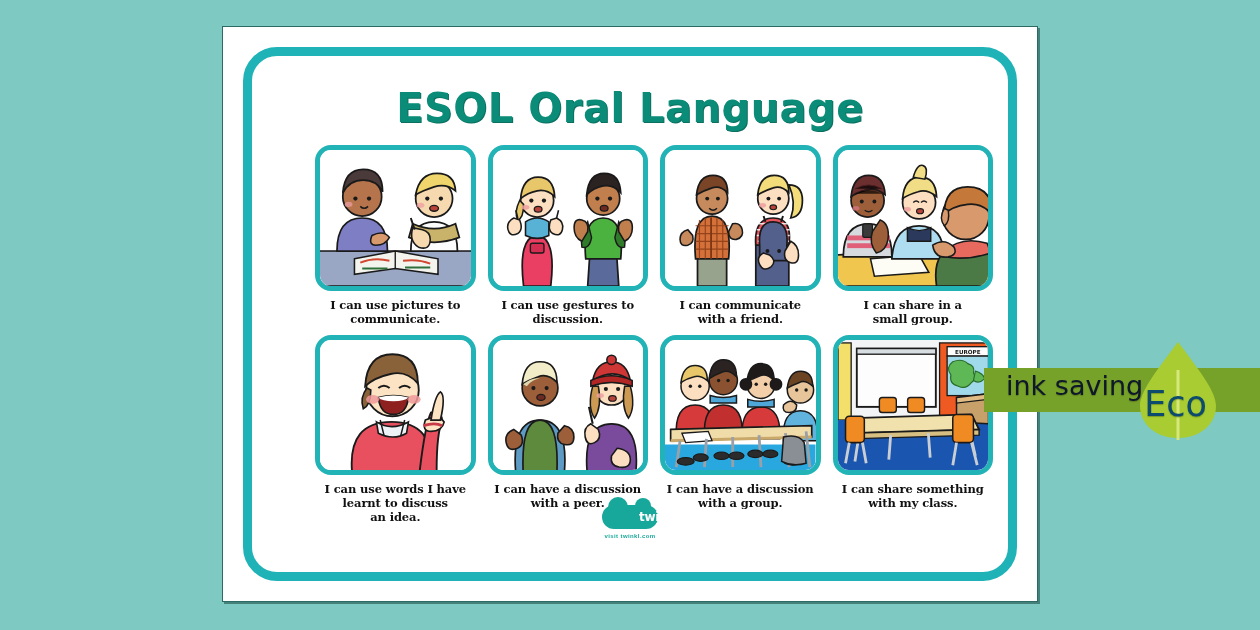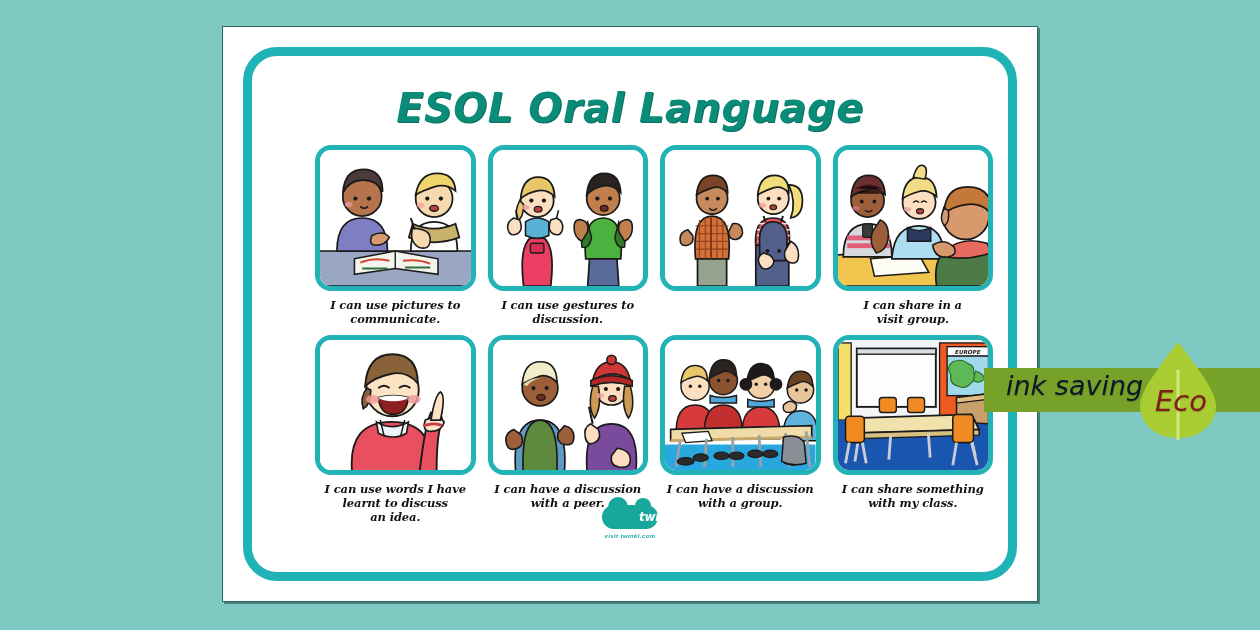--- a/index.html
+++ b/index.html
@@ -1,21 +1,21 @@
 <!DOCTYPE html>
 <html><head>
 <meta charset="utf-8">
 <style>
   html,body{margin:0;padding:0;}
   body{
     width:1260px;height:630px;overflow:hidden;
     background:#7ecac2;
     font-family:"Liberation Sans", sans-serif;
   }
-  .stage{position:relative;width:1260px;height:446px;font-style:italic;}
+  .stage{position:relative;width:1260px;height:446px;}
 
   
   .page{
     position:absolute;left:222px;top:26px;width:816px;height:576px;
     background:#ffffff;
     box-shadow:2px 2px 0 rgba(20,70,65,.55);
     border:1px solid #2b6b64;
     box-sizing:border-box;
   }
   .page-border{
@@ -110,21 +110,21 @@
     font-family:"DejaVu Sans", sans-serif;
     font-size:27px;color:#0f172a;
     text-shadow:0 1px 1px rgba(60,85,15,.45);
   }
   .eco .leaf{
     position:absolute;right:36px;top:-22px;width:92px;height:100px;
   }
   .eco .leaf-text{
     position:absolute;right:53px;top:22px;
     font-family:"DejaVu Sans", sans-serif;
-    font-size:29px;color:#7f1d1d;font-weight:normal;
+    font-size:35px;color:#0c4a6e;font-weight:normal;
     text-shadow:0 1px 1px rgba(60,85,15,.4);
   }
 </style>
 </head>
 <body>
 
 <div class="stage">
 
   <div class="page">
     <div class="page-border"></div>
@@ -243,20 +243,22 @@
             <path d="M98 46 q2 -20 17 -20 q15 0 15 18 q-8 -8 -16 -5 q-9 3 -16 7 z" fill="#f2dd7a" stroke="#1a1a1a" stroke-width="1.8"></path>
             <path d="M130 36 q14 0 14 16 q0 16 -12 18 q6 -16 -2 -34 z" fill="#f2dd7a" stroke="#1a1a1a" stroke-width="1.8"></path>
             <circle cx="109" cy="50" r="2" fill="#1a1a1a"></circle>
             <circle cx="120" cy="50" r="2" fill="#1a1a1a"></circle>
             <ellipse cx="114" cy="59" rx="3.4" ry="2.5" fill="#b8413a" stroke="#1a1a1a" stroke-width="1.2"></ellipse>
             <ellipse cx="103" cy="57" rx="3.6" ry="2.4" fill="#efa0a0" opacity=".85"></ellipse>
             <path d="M132 94 q8 4 8 14 q0 10 -8 8 q-8 -2 -6 -12 z" fill="#fbdfc0" stroke="#1a1a1a" stroke-width="1.6"></path>
             <path d="M104 106 q-8 4 -4 12 q4 8 12 2 q6 -6 -2 -12 z" fill="#fbdfc0" stroke="#1a1a1a" stroke-width="1.6"></path>
           </svg>
         </div>
+        <div class="caption">I can communicate
+with a friend.</div>
       </div>
 
       <div class="cell">
         <div class="card">
           <svg viewBox="0 0 160 140" preserveAspectRatio="xMidYMid slice">
             <rect width="160" height="140" fill="#fff"></rect>
 
             <path d="M0 108 L160 100 L160 140 L0 140 Z" fill="#f0c64e" stroke="#1a1a1a" stroke-width="1.8"></path>
             <polygon points="36,112 86,108 96,126 40,130" fill="#fdfdf5" stroke="#1a1a1a" stroke-width="1.6"></polygon>
 
@@ -286,21 +288,21 @@
 
             <path d="M104 140 q-6 -42 30 -42 q34 0 30 42 z" fill="#4c7a46" stroke="#1a1a1a" stroke-width="1.8"></path>
             <path d="M112 104 q18 -16 44 -8 l4 10 q-24 8 -48 4 z" fill="#e86a5e" stroke="#1a1a1a" stroke-width="1.6"></path>
             <circle cx="134" cy="68" r="24" fill="#d89a6c" stroke="#1a1a1a" stroke-width="1.8"></circle>
             <path d="M112 66 q0 -28 24 -28 q26 0 26 30 q-10 -14 -26 -12 q-16 2 -24 10 z" fill="#c4783a" stroke="#1a1a1a" stroke-width="1.8"></path>
             <path d="M112 60 q-6 10 0 18 q6 -4 4 -16 z" fill="#d89a6c" stroke="#1a1a1a" stroke-width="1.5"></path>
             <path d="M100 98 q12 -8 22 2 q4 8 -6 10 q-14 2 -16 -12 z" fill="#d89a6c" stroke="#1a1a1a" stroke-width="1.6"></path>
           </svg>
         </div>
         <div class="caption">I can share in a
-visit group.</div>
+small group.</div>
       </div>
     </div>
 
     <div class="grid row2" style="top:308px">
 
       <div class="cell">
         <div class="card">
           <svg viewBox="0 0 160 140" preserveAspectRatio="xMidYMid slice">
             <rect width="160" height="140" fill="#fff"></rect>
             <path d="M34 140 q-4 -52 42 -52 q46 0 42 52 z" fill="#e8505f" stroke="#1a1a1a" stroke-width="2"></path>

